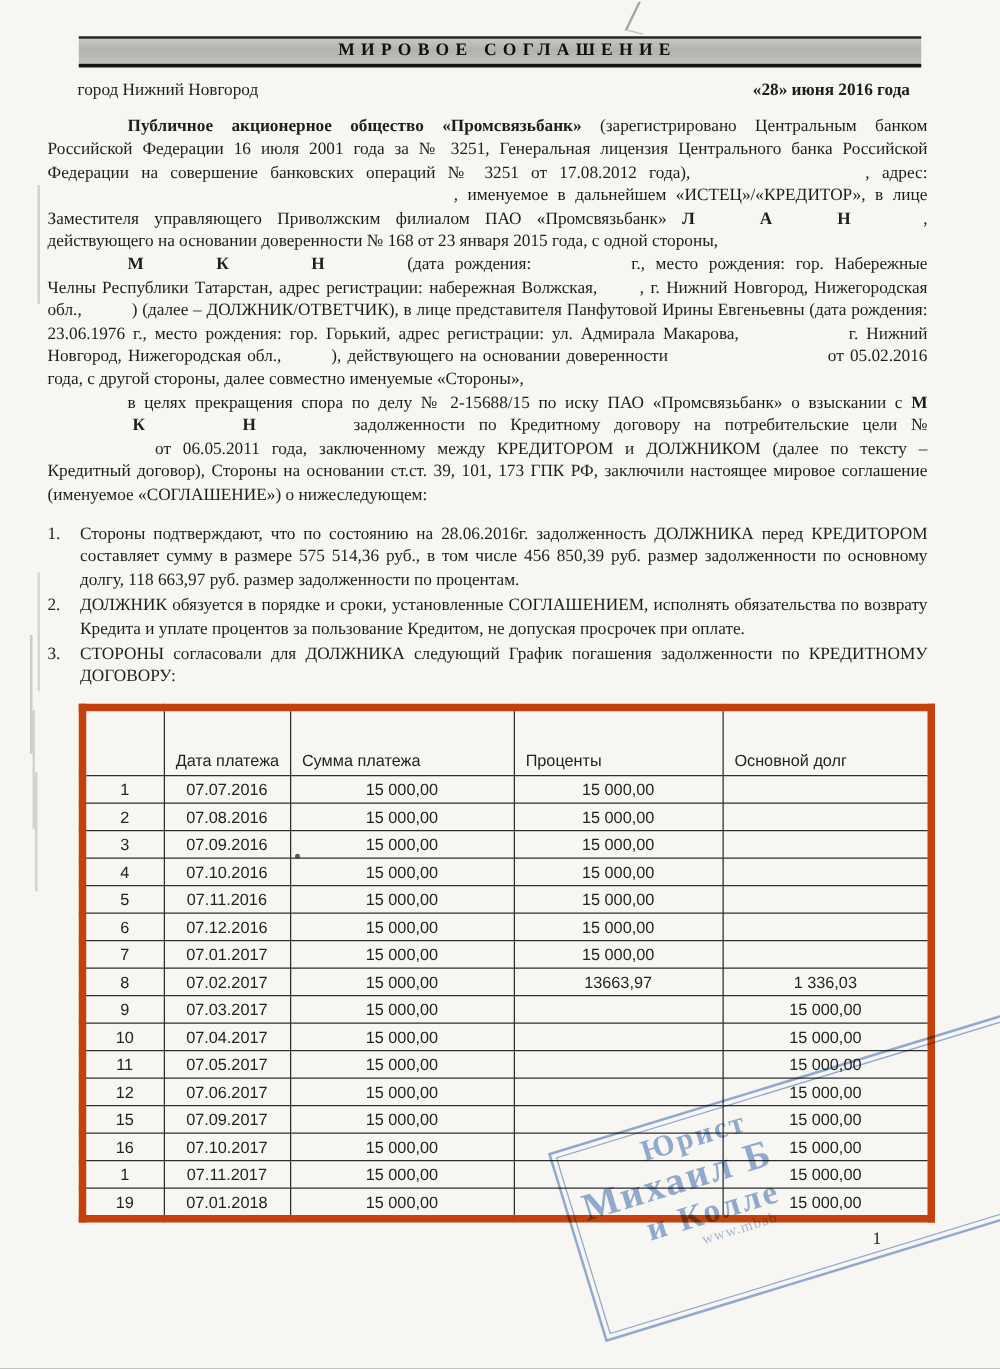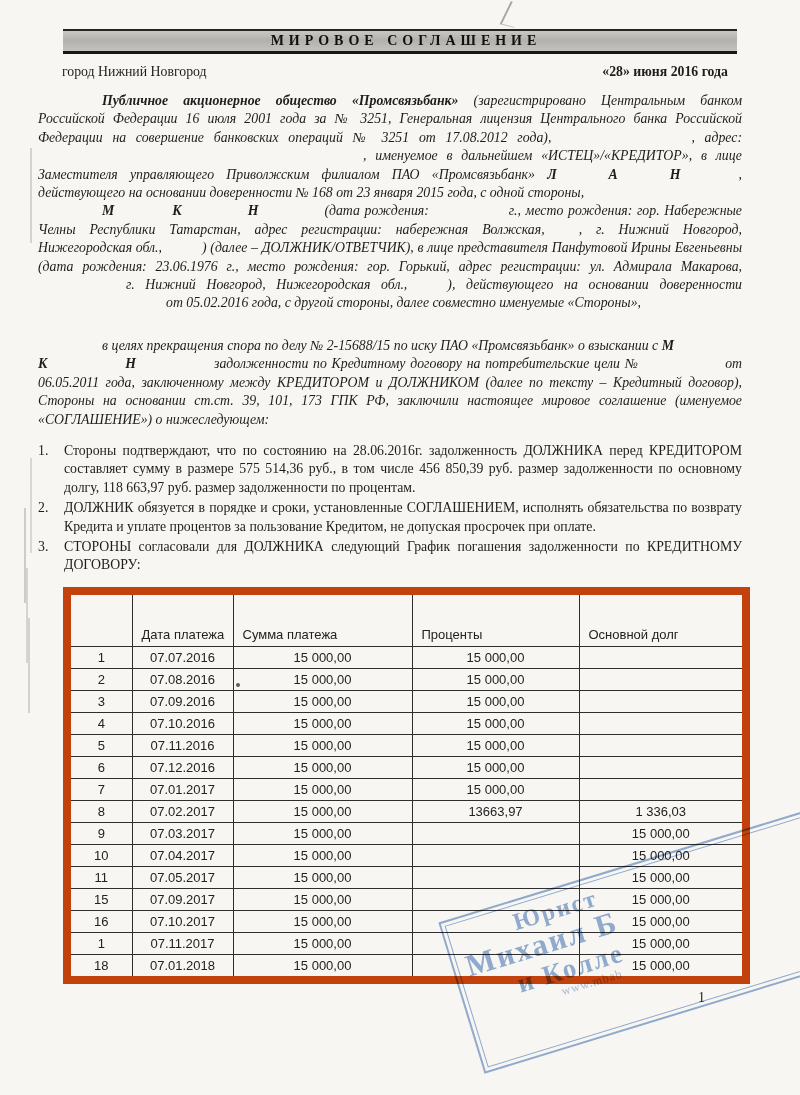--- a/index.html
+++ b/index.html
@@ -19,37 +19,37 @@
     background:linear-gradient(180deg,#c9c7c3,#b3b1ad 45%,#c4c2be);
     border-top:2px solid #242424; border-bottom:3px solid #161616;
     display:flex; align-items:center; justify-content:center;
   }
   .title-text { font-weight:bold; font-size:14px; letter-spacing:5px; color:#101010; white-space:nowrap;margin-left:12px; }
 
   .city-row { margin-top:10px; padding-left:24px; padding-right:14px;
               display:flex; justify-content:space-between; font-size:13.8px; }
   .doc-date { font-weight:bold; }
 
-  .paras { margin-top:12px;font-style:italic; }
+  .paras { margin-top:12px; }
   .para { text-align:justify; font-size:13.8px; line-height:18.4px; }
   .para.indent { text-indent:64px; }
-  .para.sp { margin-top:24px; }
+  .para.sp { margin-top:0; }
   .b { font-weight:bold; }
   .gap { display:inline-block; height:1px; }
 
   .clauses { margin-top:13px; }
   .clause { display:flex; margin-bottom:2px; font-size:13.8px; line-height:18.4px; }
   .clause .num { flex:0 0 26px; }
   .clause .body { flex:1; text-align:justify; }
 
   table.sched {
     margin-top:12px; margin-left:25px; border-collapse:collapse;
     table-layout:fixed; width:679px;
     font-family:"Liberation Sans", sans-serif; font-size:13px; color:#222;
-    border:8px solid #c2410c;
+    border:6px solid #c2410c;
   }
   table.sched th, table.sched td { border:1.5px solid #2e2e2e; }
   table.sched th { font-weight:normal; text-align:left; vertical-align:bottom;
                    height:44px; padding:3px 4px 4px 9px; }
   table.sched td { height:19px; padding:1px 4px; text-align:center; }
 
   .page-num { text-align:right; margin:6px 37px 0 0; font-size:14px; }
 
   
   .stamp {
@@ -205,20 +205,27 @@
             <td>15 000,00</td>
           </tr>
           <tr>
             <td>11</td>
             <td>07.05.2017</td>
             <td>15 000,00</td>
             <td></td>
             <td>15 000,00</td>
           </tr>
           <tr>
+            <td>12</td>
+            <td>07.06.2017</td>
+            <td>15 000,00</td>
+            <td></td>
+            <td>15 000,00</td>
+          </tr>
+          <tr>
             <td>15</td>
             <td>07.09.2017</td>
             <td>15 000,00</td>
             <td></td>
             <td>15 000,00</td>
           </tr>
           <tr>
             <td>16</td>
             <td>07.10.2017</td>
             <td>15 000,00</td>
@@ -226,21 +233,21 @@
             <td>15 000,00</td>
           </tr>
           <tr>
             <td>1</td>
             <td>07.11.2017</td>
             <td>15 000,00</td>
             <td></td>
             <td>15 000,00</td>
           </tr>
           <tr>
-            <td>18</td>
+            <td>19</td>
             <td>07.01.2018</td>
             <td>15 000,00</td>
             <td></td>
             <td>15 000,00</td>
           </tr>
         </tbody>
     </table>
 
     <div class="page-num">1</div>
   </div>

